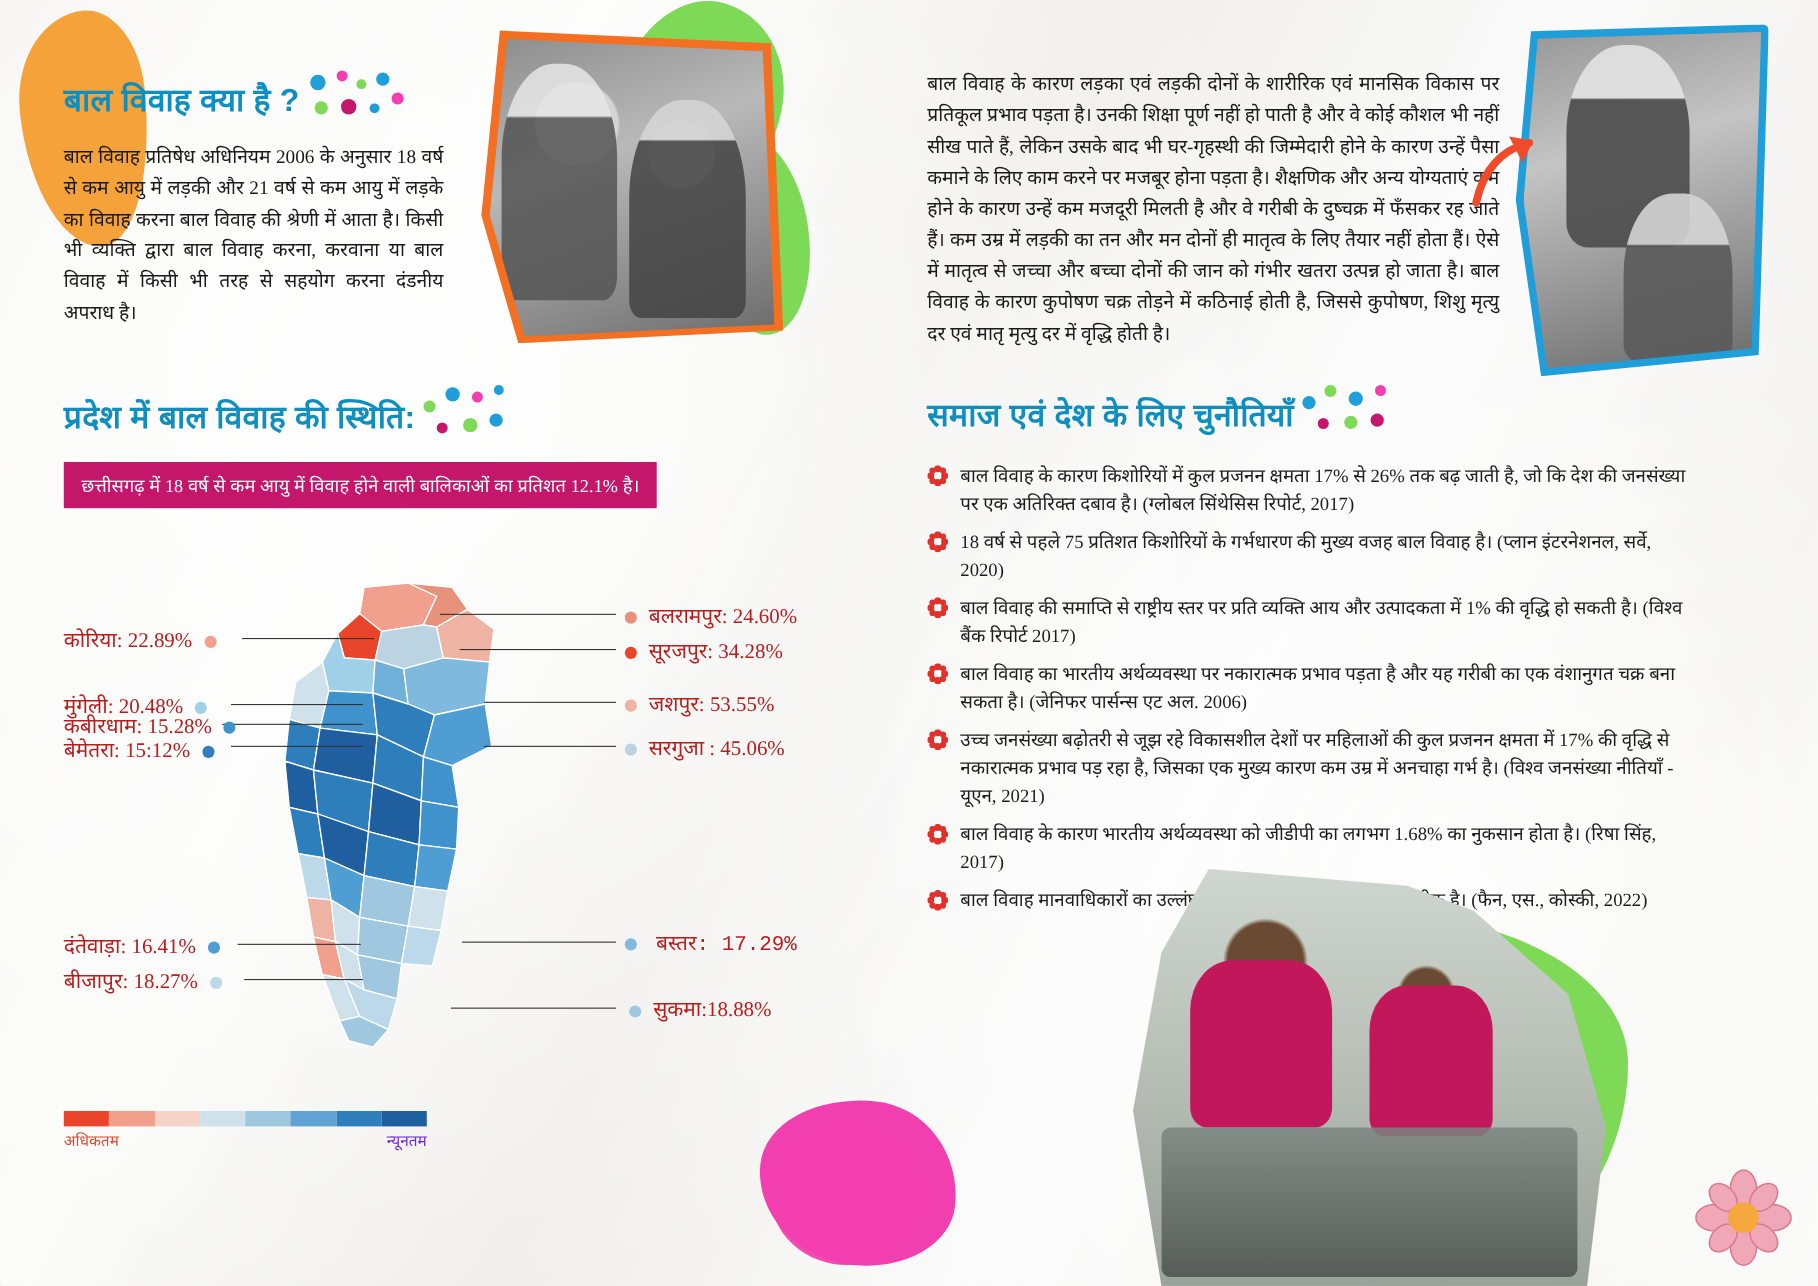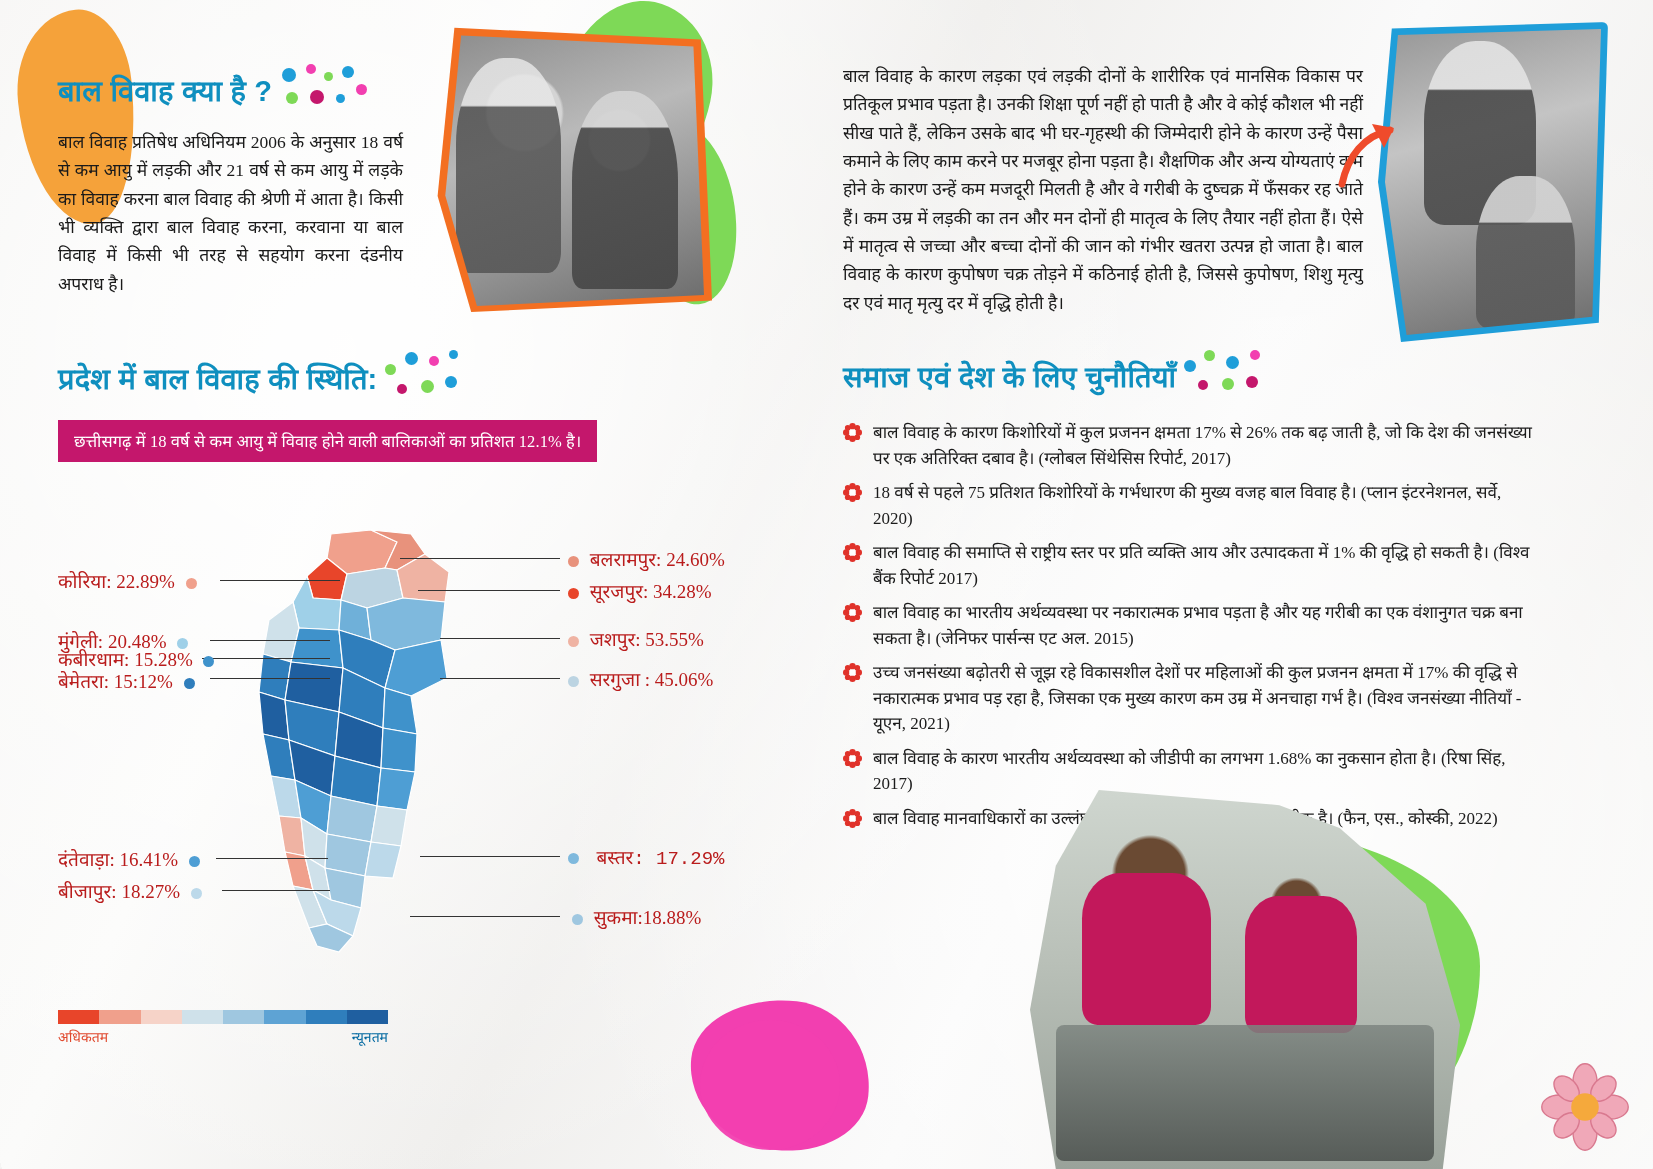--- a/index.html
+++ b/index.html
@@ -130,21 +130,21 @@
   }
   .leader{position:absolute;height:1px;background:#333;}
 
   
   #legend{position:absolute;left:58px;top:1010px;width:340px;z-index:3;}
   .legend-bar{height:14px;width:330px;display:flex;}
   .legend-bar span{flex:1;display:block;}
   .legend-text{display:flex;justify-content:space-between;width:330px;margin-top:3px;}
   .legend-text b{font-weight:400;font-size:14px;}
   .lt-left{color:#e04a2f;}
-  .lt-right{color:#0369a1;font-family:Liberation Serif, serif;}
+  .lt-right{color:#6d28d9;font-family:Liberation Serif, serif;}
 
   
   #sec-effects{position:absolute;left:843px;top:50px;width:520px;z-index:3;}
   #sec-effects .para{margin-top:12px;}
 
   #mother-photo{position:absolute;left:1378px;top:22px;width:230px;height:320px;z-index:3;}
   .ph-blue{background:#1f9ed9;clip-path:polygon(6% 2%,100% 0%,96% 94%,10% 100%,0% 50%);}
   .momimg{
     position:absolute;left:7px;top:7px;right:7px;bottom:7px;
     background:linear-gradient(165deg,#9b9792 0%,#c8c4bf 35%,#6d6966 100%);
@@ -455,21 +455,21 @@
             <circle cx="16.6" cy="10" r="3.4"></circle>
             <circle cx="10" cy="16.6" r="3.4"></circle>
             <circle cx="3.4" cy="10" r="3.4"></circle>
             <circle cx="15" cy="5" r="3"></circle>
             <circle cx="15" cy="15" r="3"></circle>
             <circle cx="5" cy="15" r="3"></circle>
             <circle cx="5" cy="5" r="3"></circle>
           </g>
         <circle cx="10" cy="10" r="3.2" fill="#ffffff"></circle>
       </svg>
-      <span>बाल विवाह का भारतीय अर्थव्यवस्था पर नकारात्मक प्रभाव पड़ता है और यह गरीबी का एक वंशानुगत चक्र बना सकता है। (जेनिफर पार्सन्स एट अल. 2015)</span>
+      <span>बाल विवाह का भारतीय अर्थव्यवस्था पर नकारात्मक प्रभाव पड़ता है और यह गरीबी का एक वंशानुगत चक्र बना सकता है। (जेनिफर पार्सन्स एट अल. 2006)</span>
     </li>
     <li>
       <svg class="flower-bullet" viewBox="0 0 20 20">
         <g fill="#e0322a">
             <circle cx="10" cy="3.4" r="3.4"></circle>
             <circle cx="16.6" cy="10" r="3.4"></circle>
             <circle cx="10" cy="16.6" r="3.4"></circle>
             <circle cx="3.4" cy="10" r="3.4"></circle>
             <circle cx="15" cy="5" r="3"></circle>
             <circle cx="15" cy="15" r="3"></circle>

